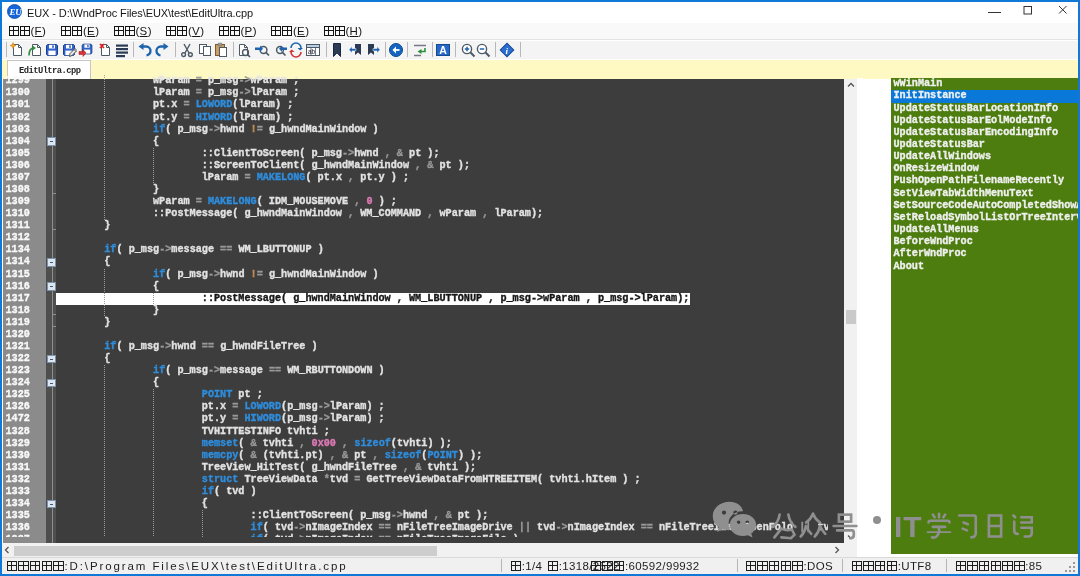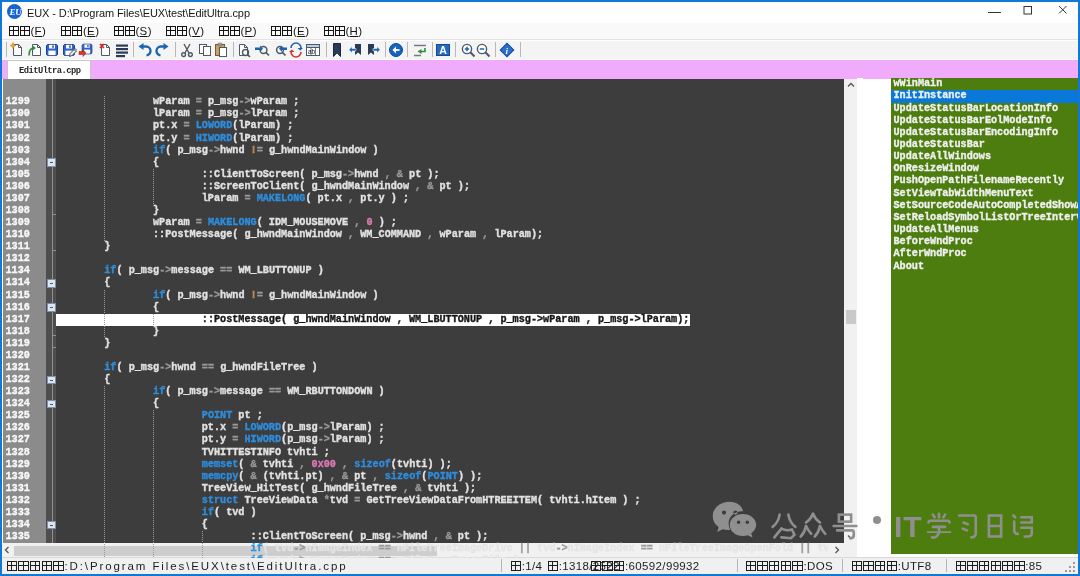--- a/index.html
+++ b/index.html
@@ -12,38 +12,38 @@
 .title{left:2px;top:2px;width:1076px;height:20.5px;background:#fff}
 .ttext{left:27px;top:6.5px;font-size:11px;letter-spacing:-.1px;color:rgba(17,17,17,.98)}
 
 .menu{left:2px;top:22.5px;width:1076px;height:17.5px;background:#f9f9f9;border-bottom:1px solid #e3e3e3;display:flex;align-items:center;padding-left:6px}
 .mi{font-size:11.5px;color:rgba(17,17,17,.98);margin-right:10.5px;width:42px;letter-spacing:.4px;white-space:nowrap}
 
 .tbar{left:2px;top:40.5px;width:1076px;height:18.5px;background:#f4f4f4}
 .ti{position:absolute;top:1px}
 .tsep{position:absolute;top:1.5px;width:1px;height:15px;background:#b8b8b8}
 
-.tstrip{left:2px;top:59px;width:1076px;height:20px;background:#f0abfc;border-top:1px solid #fff}
+.tstrip{left:2px;top:59px;width:1076px;height:20px;background:#fef9c3;border-top:1px solid #fff}
 .tab{position:absolute;left:5px;top:0;width:84px;height:20px;background:#fff;border:1px solid #c6c6c6;border-bottom:none}
 .tabt{position:absolute;left:17px;top:5.5px;font:bold 8.8px "Liberation Mono",monospace;color:rgba(34,34,34,.98);letter-spacing:-.55px}
 
 .gut{left:2.5px;top:79px;width:43px;height:464px;background:#8b8b8b}
 .gnums{position:absolute;left:3px;top:2.3px;font:bold 10.17px/12.08px "Liberation Mono",monospace;color:rgba(250,250,250,.98);-webkit-text-stroke:.35px rgba(250,250,250,.98)}
 .fold{left:45.5px;top:79px;width:10px;height:464px;background:#4e4e4e}
 .fline{left:51.5px;top:79px;width:1px;height:464px;background:#8f8f8f}
 .fb{position:absolute;left:44.5px;width:8.5px;height:8.5px;background:#dbe6f1;border:1px solid #7d93ab}
 .fb::after{content:"";position:absolute;left:1.5px;top:3px;width:3.5px;height:1px;background:#45586e}
 .fc{position:absolute;left:49px;width:4.5px;height:1px;background:#8f8f8f}
 .edbg{left:55.5px;top:79px;width:788.5px;height:464px;background:#3d3d3d}
 .code{position:absolute;left:53px;top:2.3px;font:bold 10.17px/12.08px "Liberation Mono",monospace;color:rgba(228,228,228,.98);white-space:pre;z-index:3;-webkit-text-stroke:.35px}
 .code .k{color:rgba(46,143,224,.98)} .code .n{color:rgba(224,122,184,.98)} .code .o{color:rgba(154,154,154,.98)} .code .x{color:rgba(197,138,80,.98)}
 .code .sel{color:rgba(17,17,17,.98)}
 .selbox{left:53px;top:219.7px;width:634.4px;height:12.08px;background:#fff;z-index:1}
 .ig{position:absolute;width:1px;background:repeating-linear-gradient(#9a9a9a 0 1px,transparent 1px 2px);z-index:2}
-.clipper{left:2.5px;top:94px;width:825px;height:464px;overflow:hidden}
+.clipper{left:2.5px;top:73px;width:825px;height:464px;overflow:hidden}
 
 .vsb{left:844px;top:79px;width:13px;height:464px;background:#f1f1f1}
 .vthumb{position:absolute;left:1.5px;top:231px;width:10px;height:14px;background:#c9c9c9}
 .hsb{left:0;top:543px;width:844px;height:14px;background:#f1f1f1}
 .hthumb{position:absolute;left:14px;top:2.5px;width:423px;height:10px;background:#cdcdcd}
 .arr{position:absolute;font-size:9px;color:#555;font-weight:bold}
 .gapw{left:857px;top:78.2px;width:6px;height:478.8px;background:#fff}
 
 .panel{left:891px;top:78.2px;width:236px;height:476.3px;background:#4d7c0f;overflow:hidden}
 .pi{position:relative;height:12.17px;font:bold 10.17px/12.17px "Liberation Mono",monospace;color:rgba(242,242,242,.98);padding-left:2.5px;white-space:pre;-webkit-text-stroke:.35px}
@@ -62,21 +62,21 @@
  linear-gradient(currentColor,currentColor) 0 100%/100% 1px,
  linear-gradient(currentColor,currentColor) 48% 0/1px 100%,
  linear-gradient(currentColor,currentColor) 0 15%/1px 100%,
  linear-gradient(currentColor,currentColor) 100% 15%/1px 100%;
  background-repeat:no-repeat}
 .wg{position:absolute;top:512px}
 .wmk{z-index:9}
 .code,.gnums,.panel,.sbar,.menu,.ttext,.tabt,.st,.pi{transform:translateZ(0)}
 </style></head><body>
 <div class="abs title"></div>
-<div class="abs ttext">EUX - D:\Program Files\EUX\test\EditUltra.cpp</div>
+<div class="abs ttext">EUX - D:\WndProc Files\EUX\test\EditUltra.cpp</div>
 <svg class="abs" style="left:7px;top:4px" width="15" height="15" viewBox="0 0 16 16">
     <circle cx="8" cy="8" r="7.5" fill="#1565d8"></circle>
     <circle cx="8" cy="8" r="7.5" fill="none" stroke="#0d4aa0" stroke-width=".8"></circle>
     <text x="2.6" y="11.5" font-family="Liberation Serif" font-style="italic" font-weight="bold" font-size="9.5" fill="#fff">EU</text>
   </svg>
 <svg class="abs" style="left:980px;top:3px" width="90" height="18" viewBox="0 0 90 18">
     <g stroke="#333" fill="none">
       <path d="M8 9.5h13"></path>
       <rect x="44" y="3.5" width="7.5" height="7.5"></rect>
       <path d="M79 3 86.5 10.5M86.5 3 79 10.5"></path>
@@ -289,21 +289,21 @@
       <div>1317</div>
       <div>1318</div>
       <div>1319</div>
       <div>1320</div>
       <div>1321</div>
       <div>1322</div>
       <div>1323</div>
       <div>1324</div>
       <div>1325</div>
       <div>1326</div>
-      <div>1327</div>
+      <div>1472</div>
       <div>1328</div>
       <div>1329</div>
       <div>1330</div>
       <div>1331</div>
       <div>1332</div>
       <div>1333</div>
       <div>1334</div>
       <div>1335</div>
       <div>1336</div>
       <div>1337</div>

